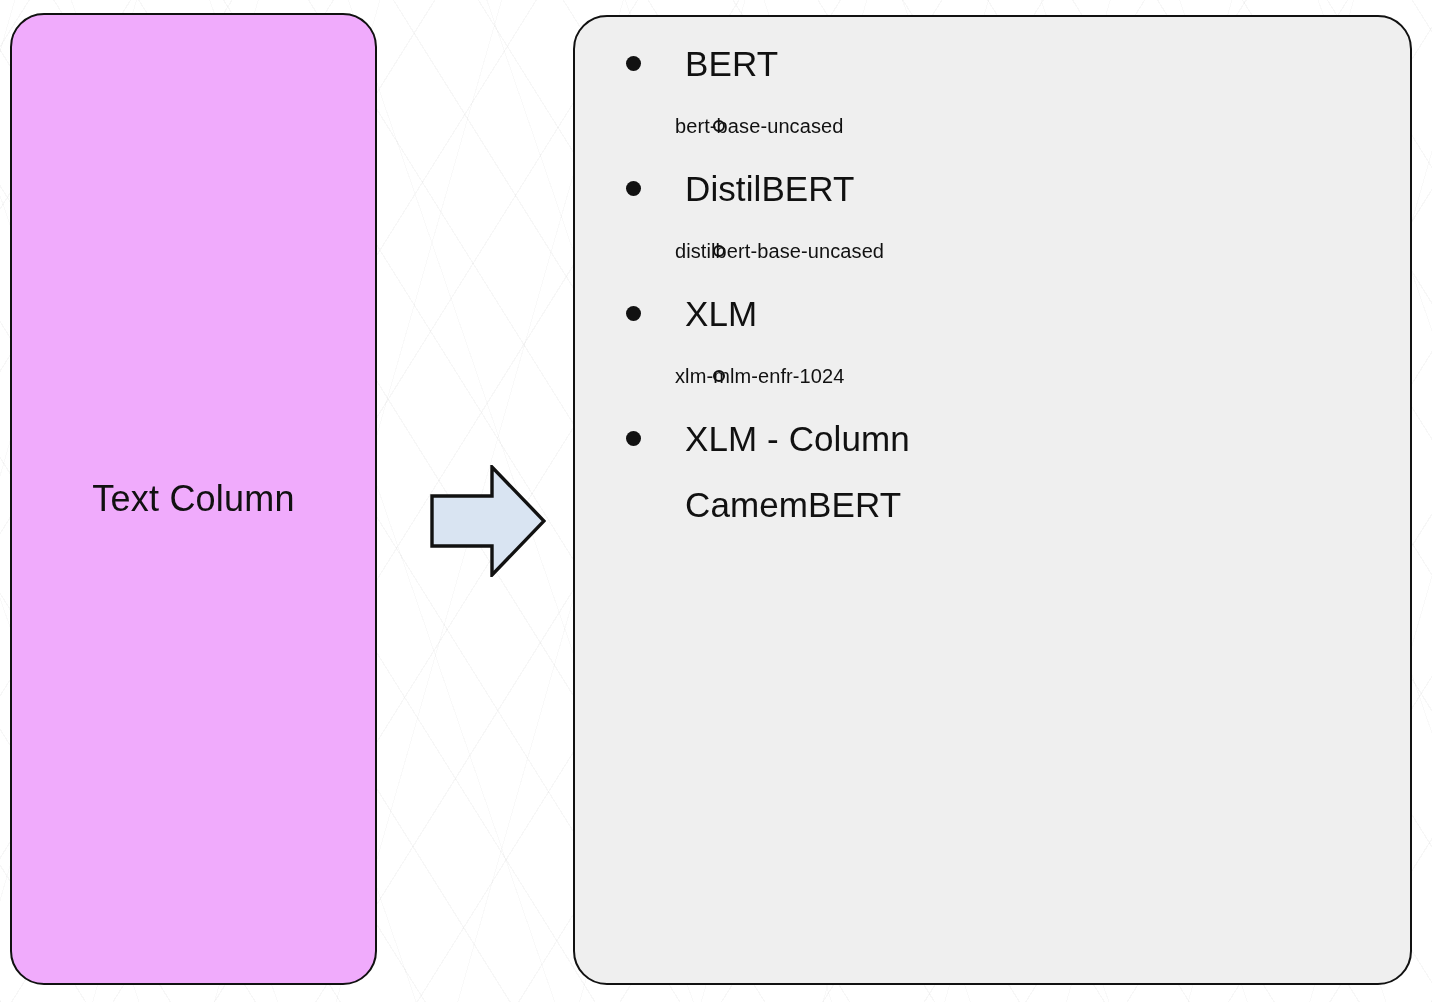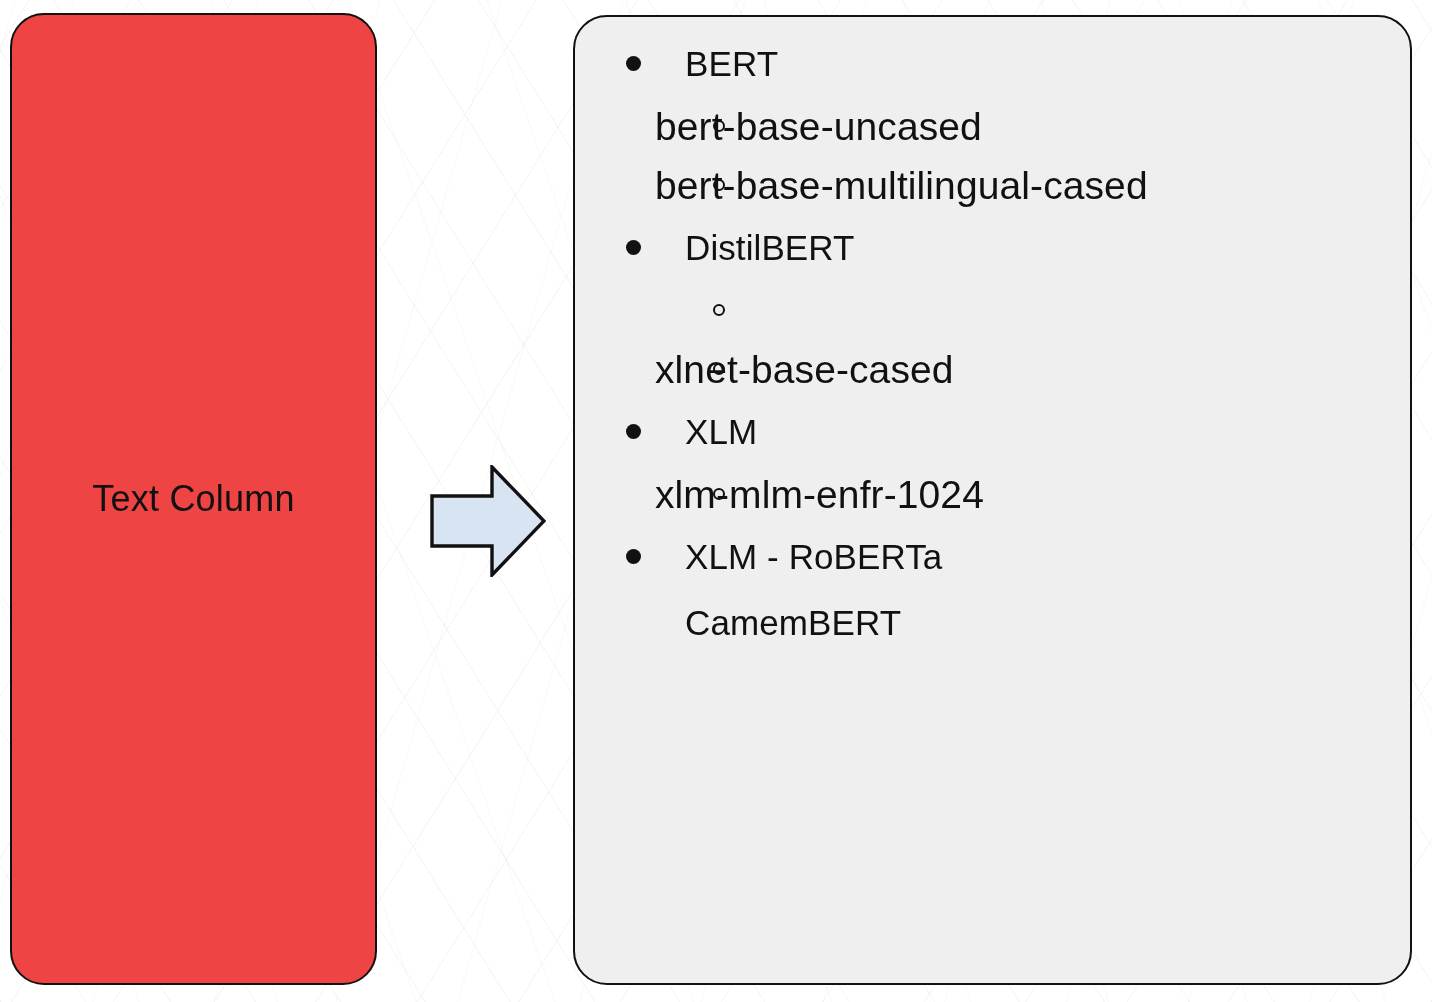--- a/index.html
+++ b/index.html
@@ -29,21 +29,21 @@
   }
 
   
   #source-box {
     position: absolute;
     left: 10px;
     top: 13px;
     width: 367px;
     height: 972px;
     box-sizing: border-box;
-    background: #ef4444;
+    background: #f0abfc;
     border: 2.5px solid #111111;
     border-radius: 34px;
     display: flex;
     align-items: center;
     justify-content: center;
   }
   #source-box .label {
     font-size: 36px;
     color: #111111;
     letter-spacing: 0.2px;
@@ -123,22 +123,22 @@
     left: 138px;
     top: 23px;
     width: 12px;
     height: 12px;
     border-radius: 50%;
     background: transparent;
     border: 2px solid #111111;
     box-sizing: border-box;
   }
   .row.lvl2 .txt {
-    margin-left: 80px;
-    font-size: 39px;
+    margin-left: 100px;
+    font-size: 20px;
     line-height: 59px;
     letter-spacing: 0.1px;
   }
 </style>
 </head>
 <body>
 
 <div id="canvas"></div>
 
 <div id="source-box">
@@ -157,55 +157,48 @@
     <div class="row lvl1">
       <span class="bullet"></span>
       <span class="txt">BERT</span>
     </div>
 
     <div class="row lvl2">
       <span class="bullet"></span>
       <span class="txt">bert-base-uncased</span>
     </div>
 
+
+    <div class="row lvl1">
+      <span class="bullet"></span>
+      <span class="txt">DistilBERT</span>
+    </div>
+
     <div class="row lvl2">
       <span class="bullet"></span>
-      <span class="txt">bert-base-multilingual-cased</span>
-    </div>
-
-    <div class="row lvl1">
-      <span class="bullet"></span>
-      <span class="txt">DistilBERT</span>
+      <span class="txt">distilbert-base-uncased</span>
+    </div>
+
+
+
+
+
+    <div class="row lvl1">
+      <span class="bullet"></span>
+      <span class="txt">XLM</span>
     </div>
 
     <div class="row lvl2">
       <span class="bullet"></span>
-    </div>
-
-
-    <div class="row lvl2">
-      <span class="bullet"></span>
-      <span class="txt">xlnet-base-cased</span>
-    </div>
-
-
-
-    <div class="row lvl1">
-      <span class="bullet"></span>
-      <span class="txt">XLM</span>
-    </div>
-
-    <div class="row lvl2">
-      <span class="bullet"></span>
       <span class="txt">xlm-mlm-enfr-1024</span>
     </div>
 
     <div class="row lvl1">
       <span class="bullet"></span>
-      <span class="txt">XLM - RoBERTa</span>
+      <span class="txt">XLM - Column</span>
     </div>
 
 
 
 
     <div class="row lvl1">
 
       <span class="txt">CamemBERT</span>
     </div>
 

